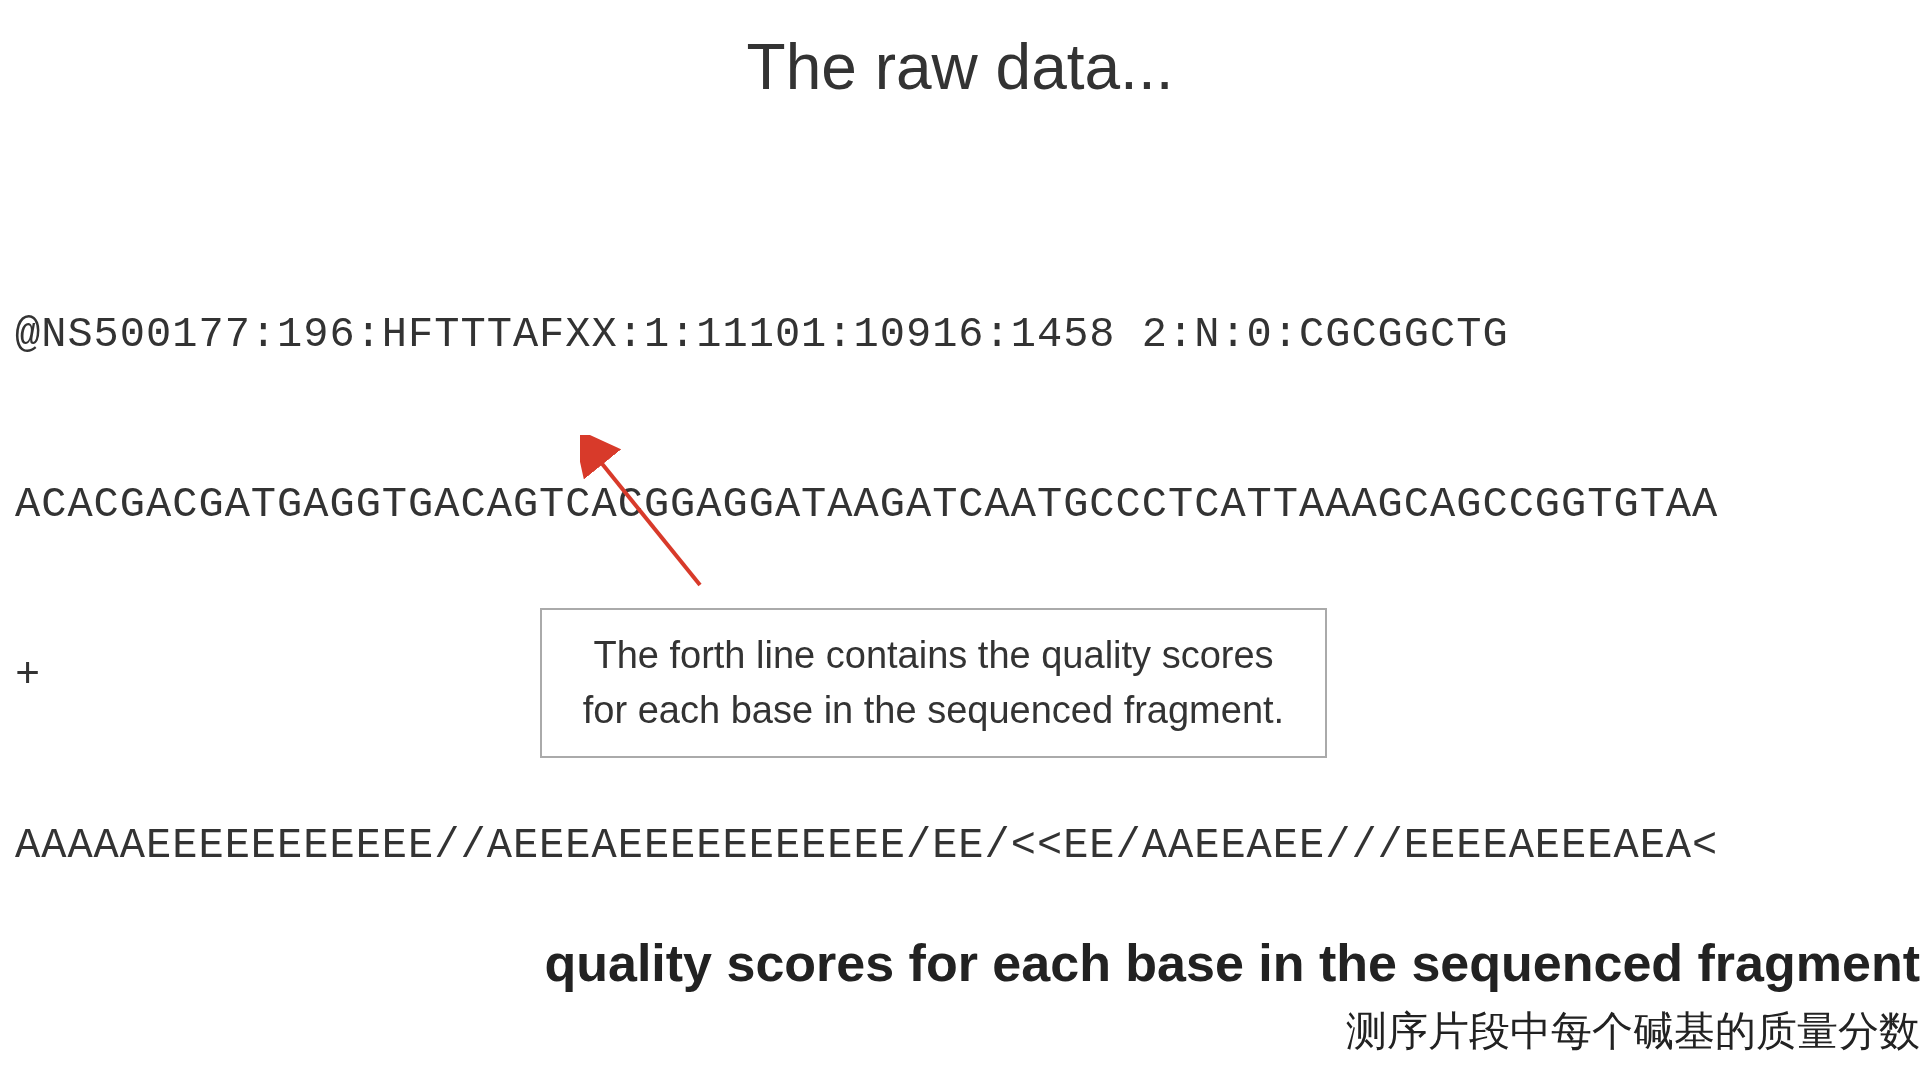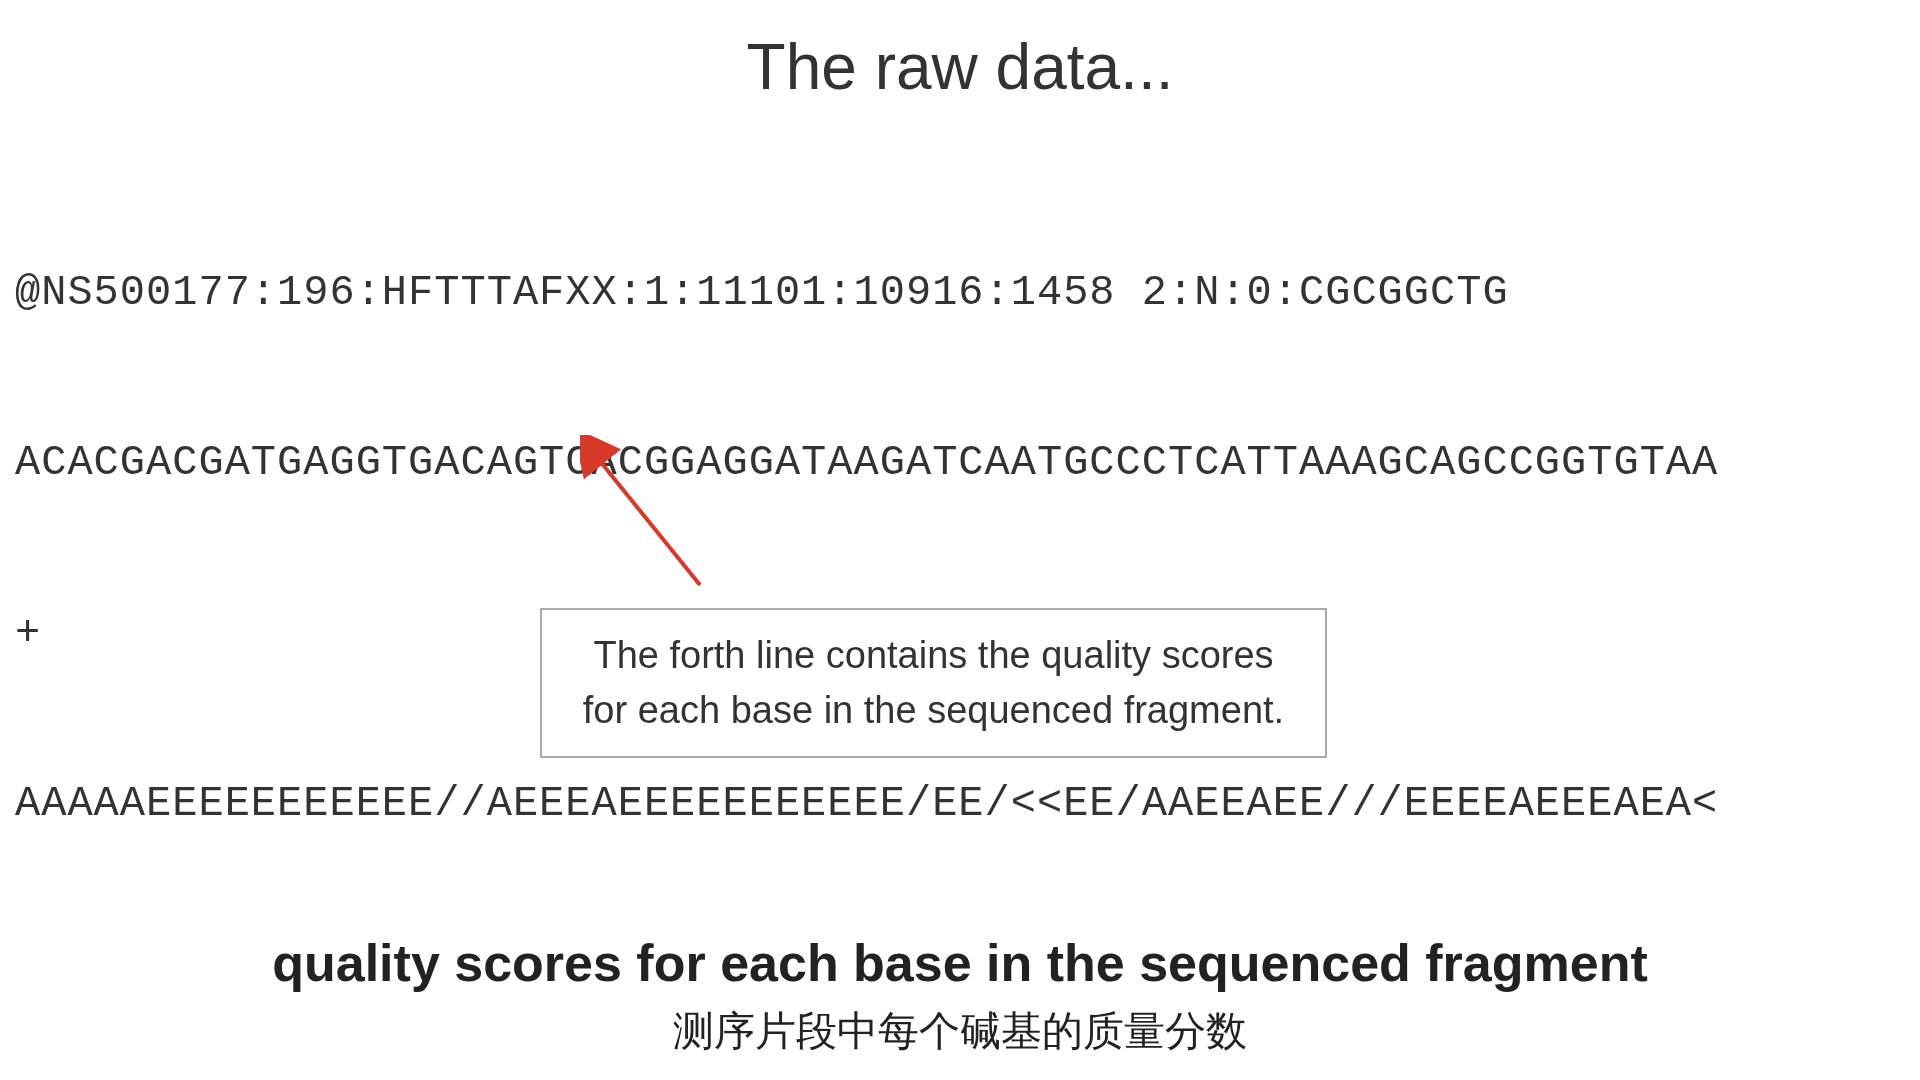--- a/index.html
+++ b/index.html
@@ -14,21 +14,21 @@
       font-family: "Segoe UI", Arial, sans-serif;
       position: relative;
       overflow: hidden;
     }
     .title {
       text-align: center;
       font-size: 64px;
       font-weight: 400;
       color: #333;
       margin-top: 30px;
-      margin-bottom: 48px;
+      margin-bottom: 90px;
     }
     .fastq-block {
       font-family: "Courier New", monospace;
       font-size: 42px;
       color: #333;
       line-height: 1.35;
       padding-left: 15px;
       padding-right: 15px;
       letter-spacing: 1px;
       white-space: pre;
@@ -51,21 +51,21 @@
       color: #333;
       text-align: center;
       line-height: 1.45;
       background: #fff;
     }
     .subtitle-block {
       position: absolute;
       bottom: 20px;
       left: 0;
       right: 0;
-      text-align: center;
+      text-align: right;
     }
     .subtitle-en {
       font-size: 52px;
       font-weight: 600;
       color: #222;
       line-height: 1.3;
     }
     .subtitle-zh {
       font-size: 41px;
       font-weight: 500;

